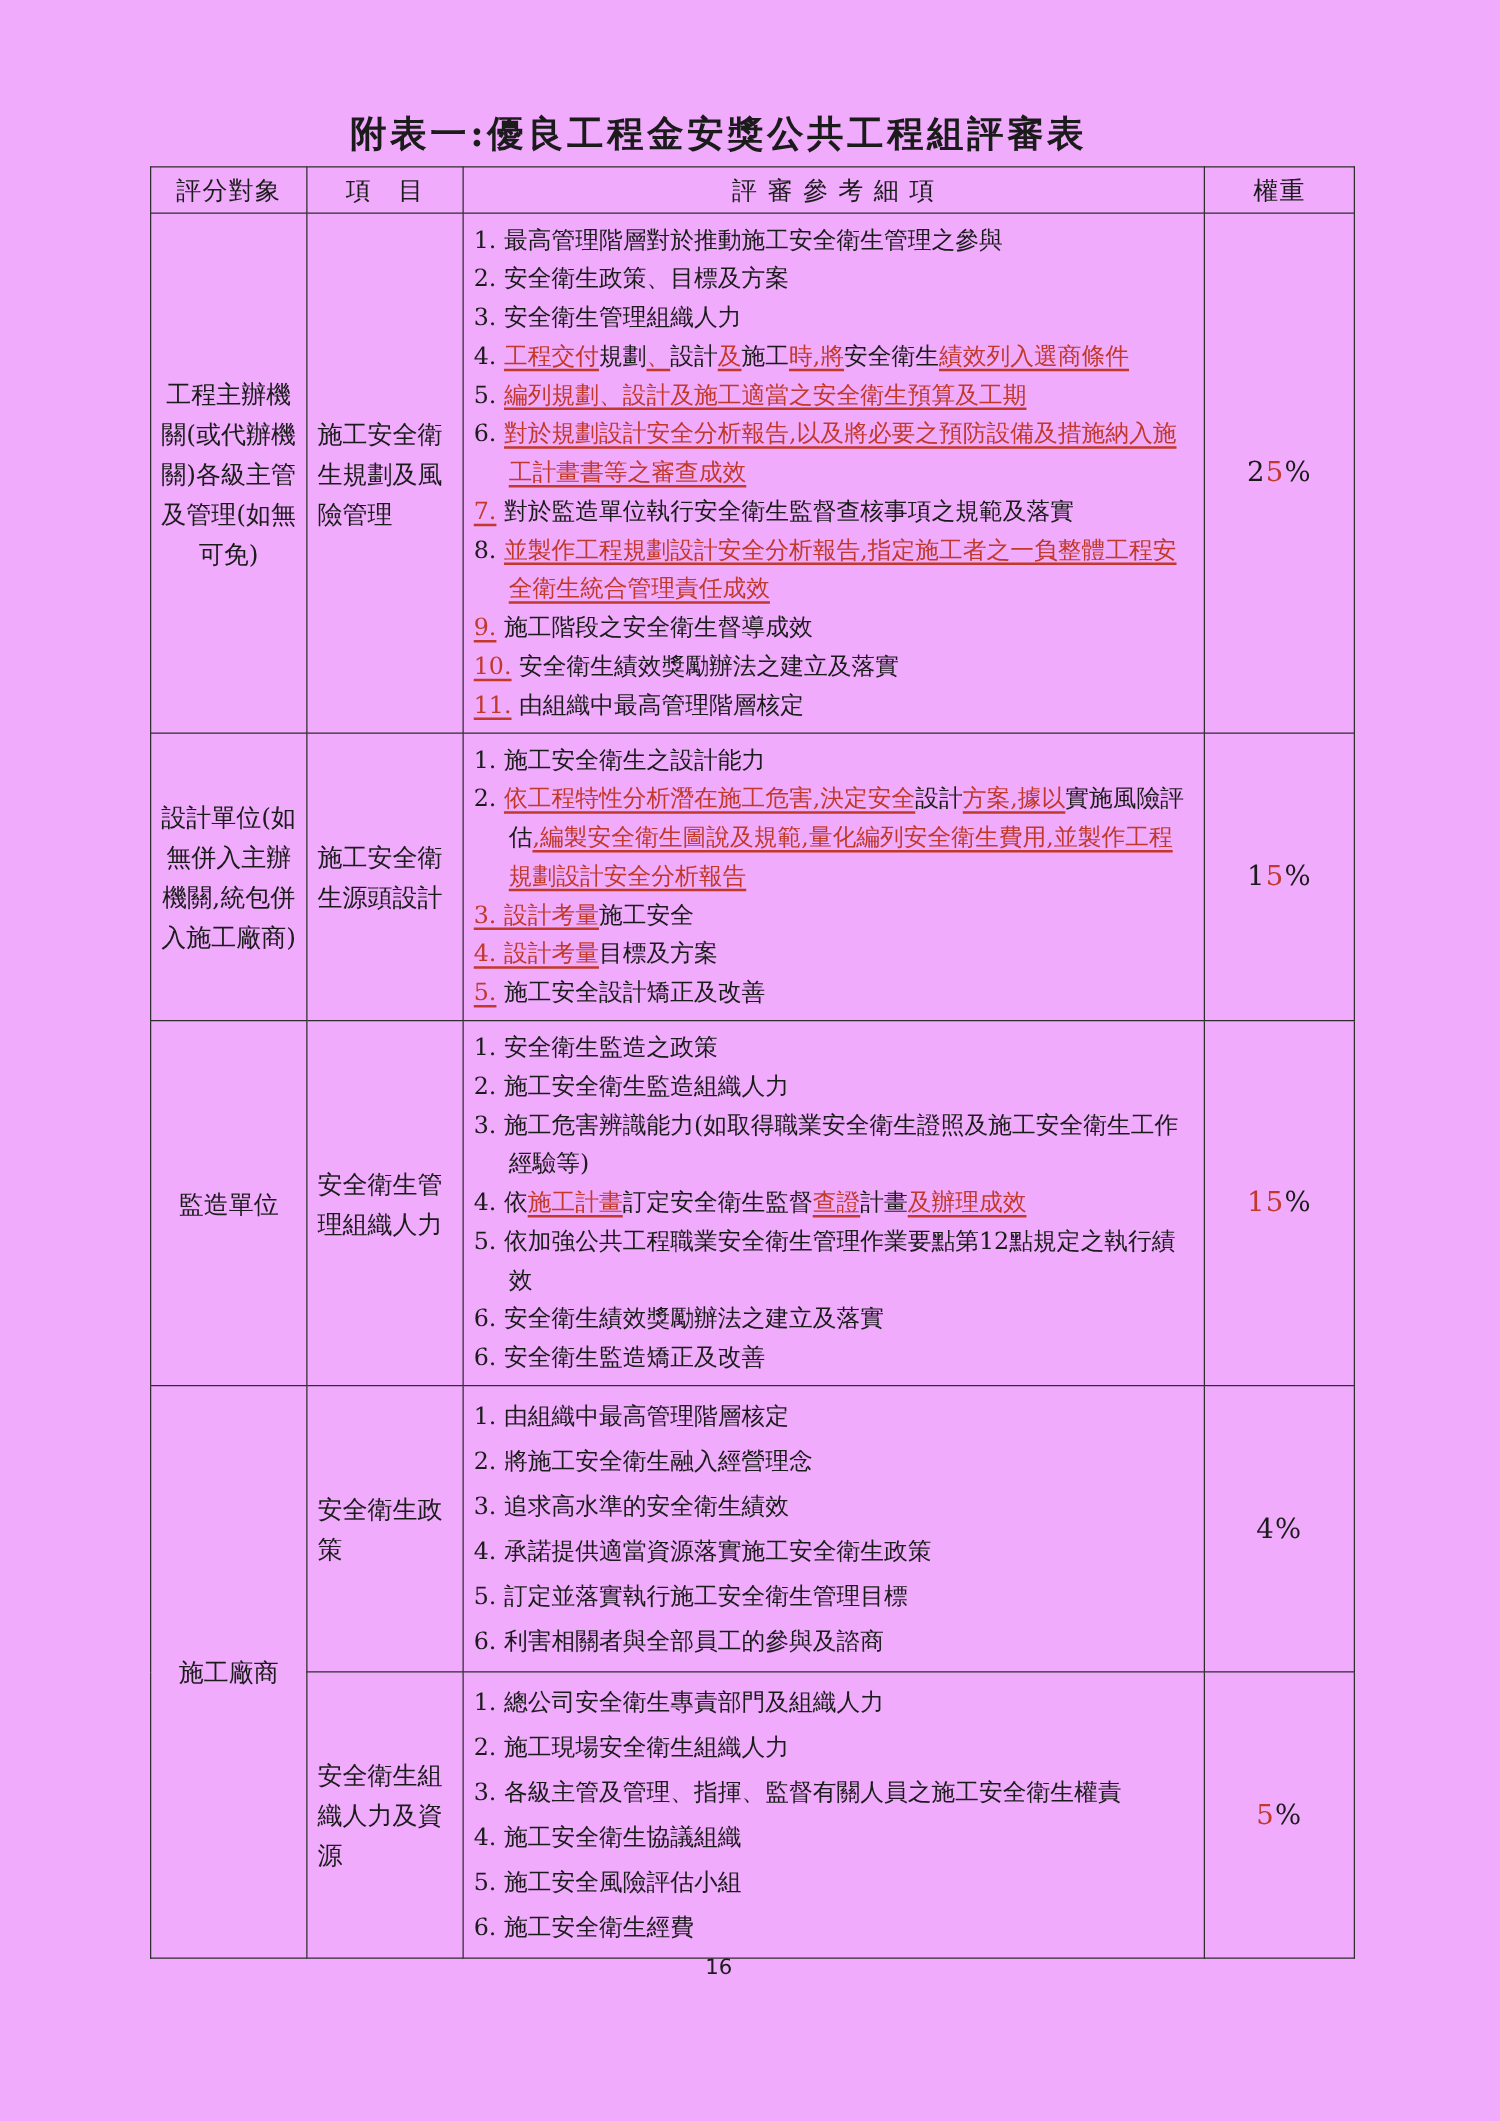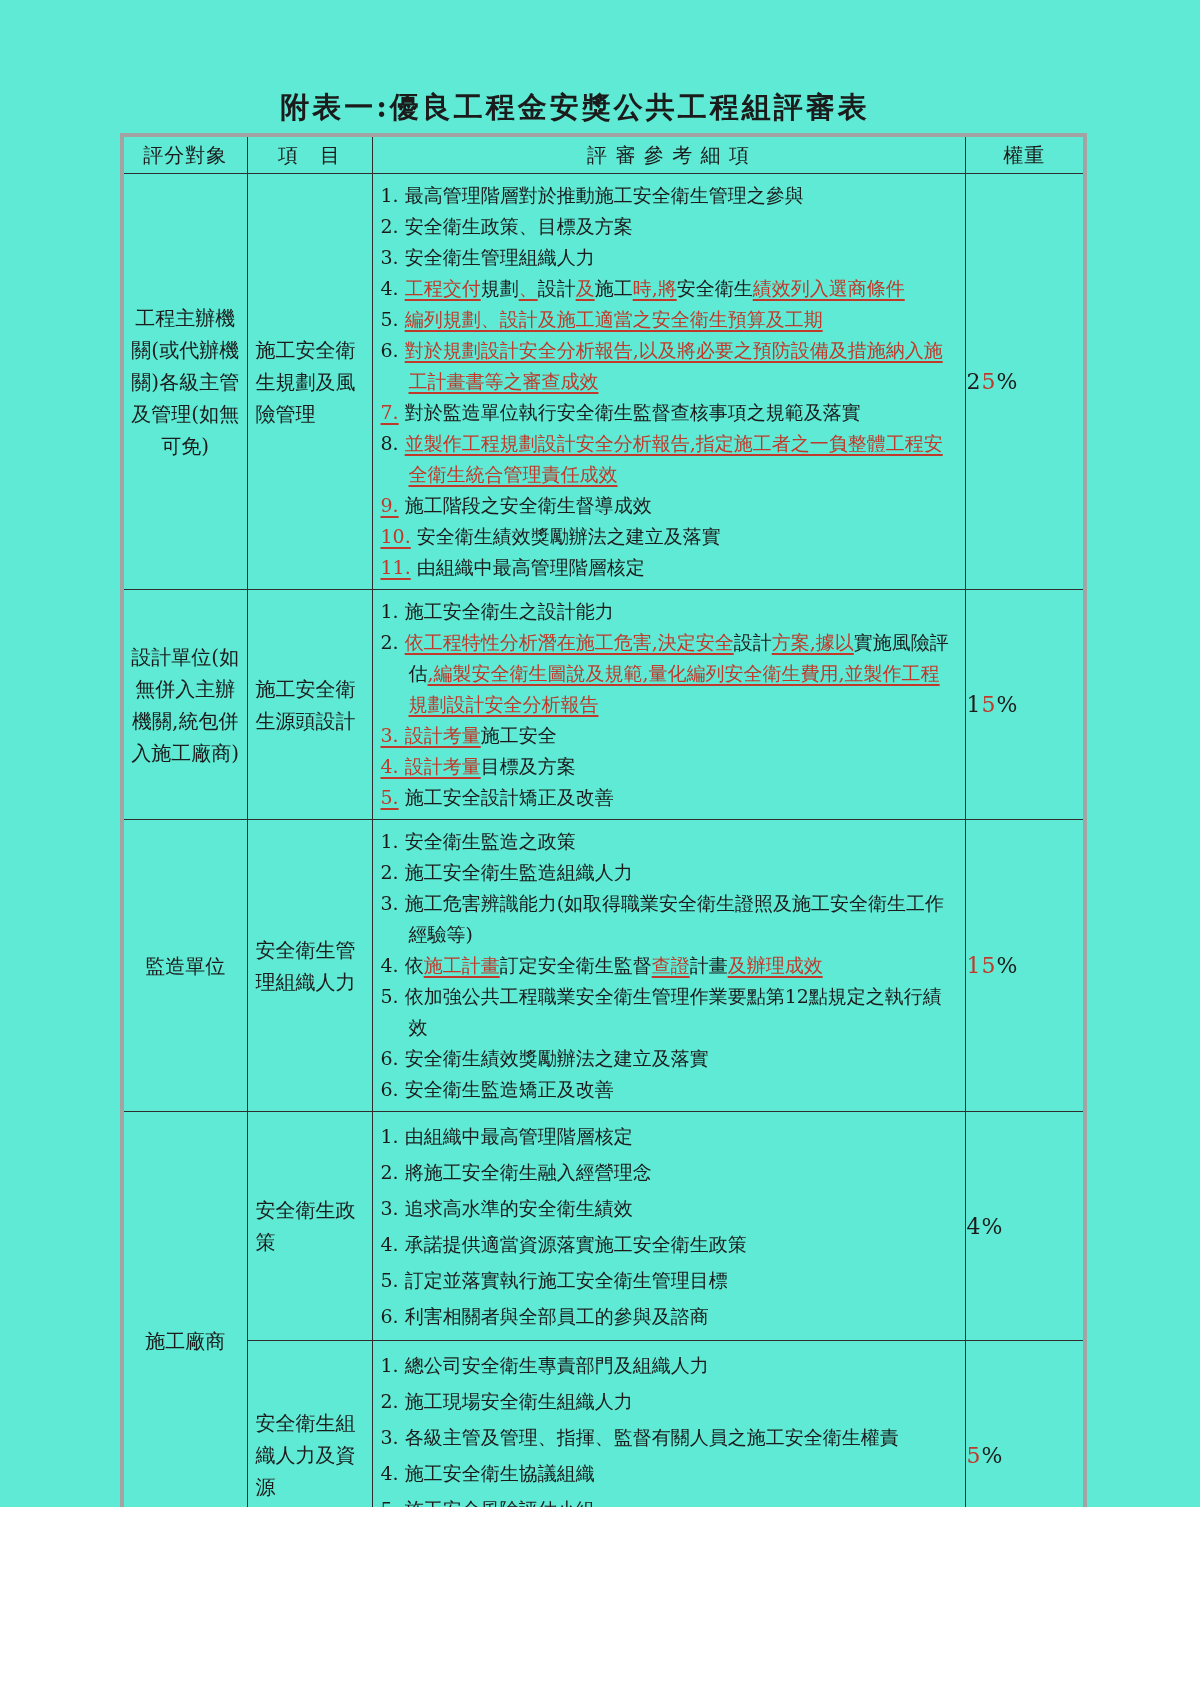--- a/index.html
+++ b/index.html
@@ -1,34 +1,34 @@
 <!DOCTYPE html>
 <html style="--red: #c0392b;"><head>
 <meta charset="utf-8">
 <style>
   html,body { margin:0; padding:0; background:#ffffff; }
   .page {
     position:relative;
-    width:1200px; height:1507px;
-    background:#5eead4;
+    width:1200px; height:1697px;
+    background:#f0abfc;
     font-family:"DejaVu Serif","Liberation Serif",serif;
     color:#1b1b1b;
     overflow:hidden;
   }
   .doc-title {
     position:absolute; top:88px; left:0; width:1150px;
     text-align:center;
     font-size:29px; font-weight:bold; letter-spacing:3px;
   }
   table.review-table {
     position:absolute; top:133px; left:120px;
     width:963px;
     border-collapse:collapse;
     table-layout:fixed;
-    border:4px solid #a3a3a3;
+    border:1px solid #a3a3a3;
   }
   col.c-target { width:125px; }
   col.c-item   { width:125px; }
   col.c-detail { width:593px; }
   col.c-weight { width:120px; }
   th, td { border:1.5px solid #2e2e2e; }
   th {
     height:32px; font-size:20px; font-weight:normal;
     letter-spacing:1px; padding:2px 0;
   }
@@ -37,21 +37,21 @@
     font-size:20px; line-height:1.6; padding:4px 3px;
   }
   td.item {
     text-align:left; vertical-align:middle;
     font-size:20px; line-height:1.6; padding:4px 8px;
   }
   td.details { vertical-align:top; padding:6px 6px 6px 8px; font-size:19px; }
   .detail-line { line-height:31px; padding-left:28px; text-indent:-28px; }
   tr.wide .detail-line { line-height:36px; }
   td.weight {
-    text-align:left; vertical-align:middle;
+    text-align:center; vertical-align:middle;
     font-size:22px; letter-spacing:1px;
   }
   .seg-red { color:var(--red,#c0392b); }
   .seg-underline {
     text-decoration:underline;
     text-decoration-thickness:1.5px;
     text-underline-offset:4px;
   }
   .page-number {
     position:absolute; top:1564px; left:0; width:1150px;

